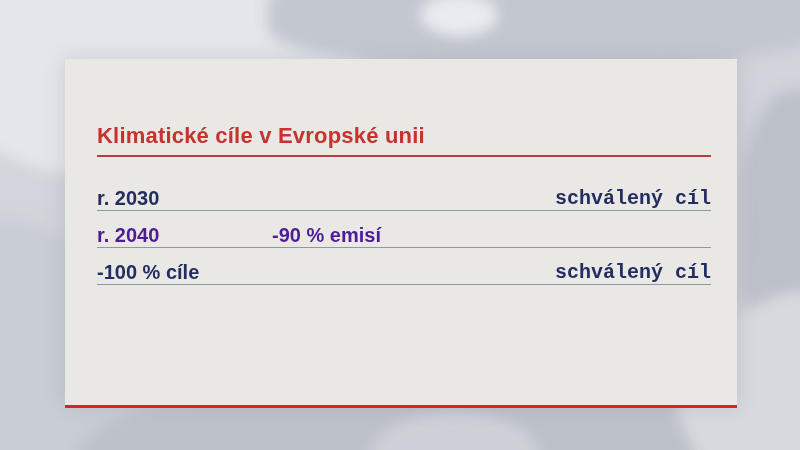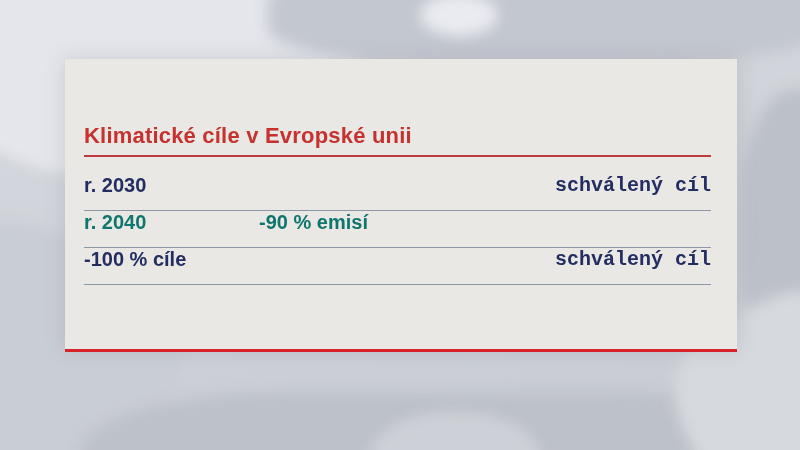--- a/index.html
+++ b/index.html
@@ -28,50 +28,50 @@
   .s6 { left: 742px; top: 90px; width: 130px; height: 270px; background: #bcc0c8; border-radius: 40%; }
   .s7 { left: 688px; top: 300px; width: 210px; height: 230px; background: #d6d9de; border-radius: 35%; transform: rotate(-25deg); }
   .s8 { left: 370px; top: 412px; width: 170px; height: 90px; background: #cdd1d7; border-radius: 50%; }
 
   
   .card {
     position: absolute;
     left: 65px;
     top: 59px;
     width: 672px;
-    height: 290px;
+    height: 346px;
     background: #e9e8e4;
     box-shadow: 0 0 18px rgba(120,125,135,0.25);
     box-sizing: border-box;
-    padding: 64px 26px 0 19px;
+    padding: 64px 26px 0 32px;
   }
   .title {
     margin: 0;
     font-size: 22px;
     line-height: 26px;
     font-weight: bold;
     color: #c5322f;
     letter-spacing: 0.2px;
   }
   .title-rule {
     height: 2px;
     background: #bd3a3f;
     margin-top: 6px;
   }
   .table { margin-top: 17px; }
   .row {
     display: flex;
-    align-items: flex-start;
+    align-items: flex-end;
     height: 36px;
     border-bottom: 1px solid #8e97a6;
     font-size: 20px;
     font-weight: bold;
     color: #232d62;
   }
-  .row.red { color: #0f766e; }
+  .row.red { color: #4c1d95; }
   .cell.year   { width: 175px; flex: 0 0 auto; }
   .cell.target { flex: 1 1 auto; text-align: left; }
   .cell.status { flex: 1 1 auto; text-align: right; font-family: Liberation Mono, monospace; }
   .bottom-line {
     position: absolute;
     left: 0; right: 0; bottom: -3px;
     height: 3px;
     background: #d8232a;
   }
 </style>

